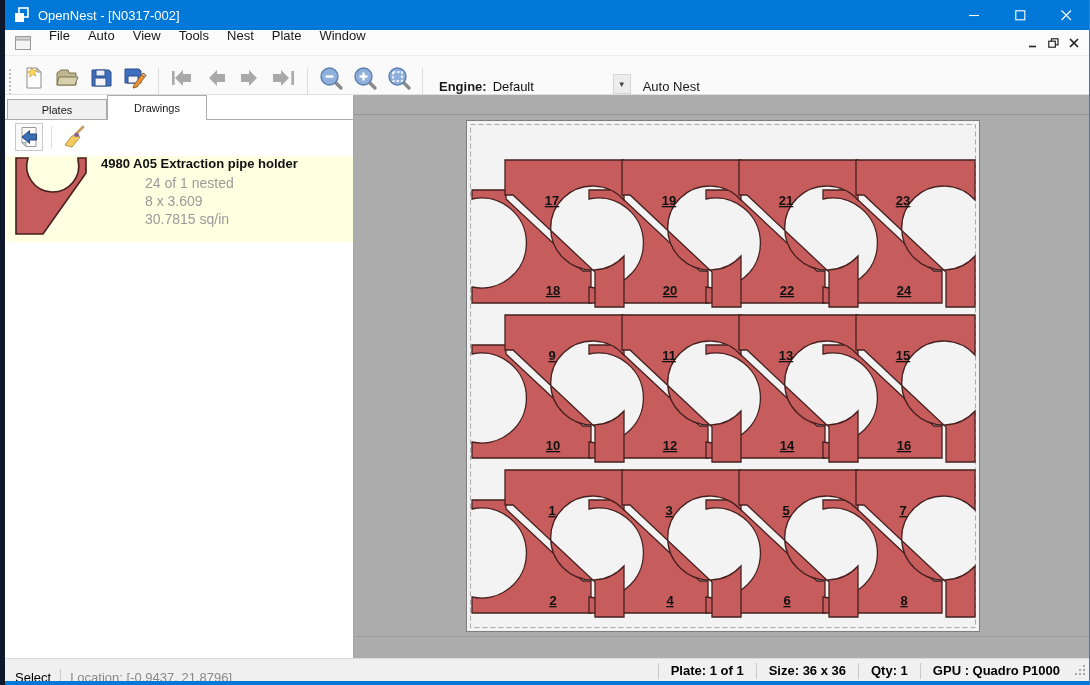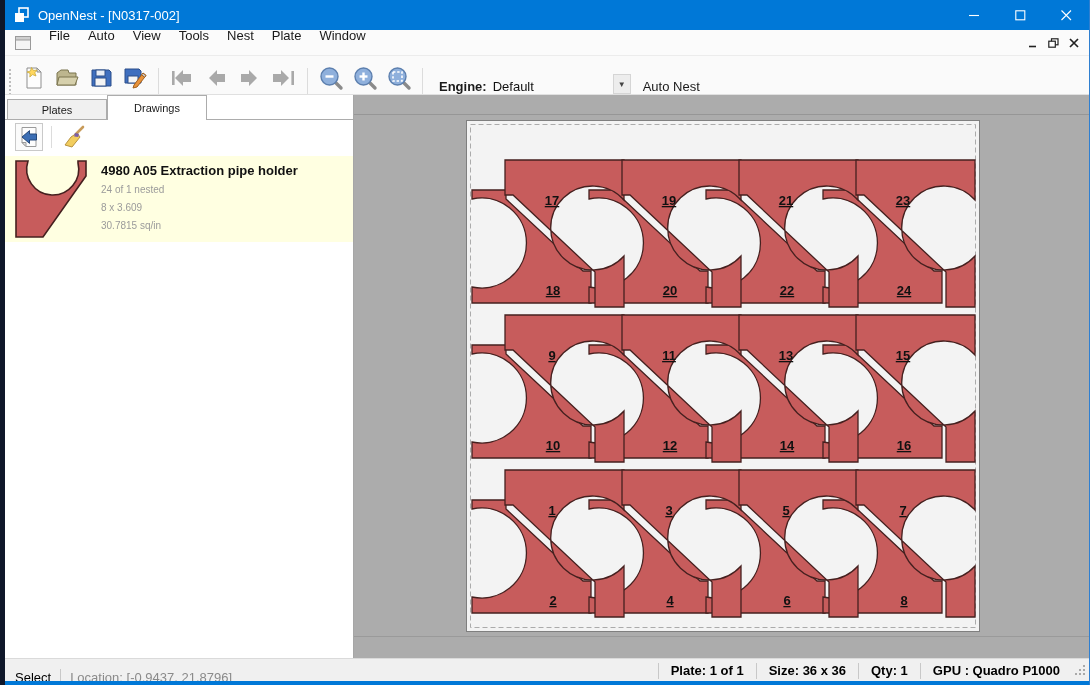--- a/index.html
+++ b/index.html
@@ -44,24 +44,24 @@
   .tab { width:100px; text-align:center; font-size:11px; cursor:default; }
   .tab.inactive { height:21px; line-height:21px; background:#F0F0F0; border:1px solid #ACACAC; border-bottom:none; margin-left:2px; }
   .tab.active { height:25px; line-height:24px; background:#fff; border:1px solid #ACACAC; border-bottom:none; position:relative; z-index:2; }
   .sidebody { flex:1; border-top:1px solid #ACACAC; margin-top:-1px; background:#fff; }
   .iconbar { height:34px; display:flex; align-items:center; padding-left:10px; }
   .icon-btn { width:28px; height:28px; display:flex; align-items:center; justify-content:center;
               border:1px solid transparent; }
   .icon-btn.framed { border:1px solid #C9C9C9; background:#FBFBFB; }
   .iconbar .sep { width:1px; height:22px; background:#DCDCDC; margin:0 8px; }
 
-  .drawing-item { margin-top:2px; height:86px; background:#FFFFE1; display:flex; align-items:center; }
+  .drawing-item { margin-top:2px; height:86px; background:#FFFFE1; display:flex; align-items:flex-start; }
   .thumb { width:96px; display:flex; justify-content:center; }
   .drawing-text .t { font-weight:bold; font-size:13px; color:#111; margin-bottom:3px; }
-  .drawing-text .s { font-size:10px; color:#9B9B9B; line-height:18px; }
+  .drawing-text .s { font-size:14px; color:#9B9B9B; line-height:18px;margin-left:44px; }
 
   .canvas { flex:1; position:relative; background:#ACACAC; overflow:hidden; }
   .canvas-topstrip { position:absolute; left:0; top:0; right:0; height:20px; border-bottom:1px solid #969696; }
   .canvas-bottomline { position:absolute; left:0; top:541px; right:0; height:1px; background:#9A9A9A; }
   #nest-svg { position:absolute; left:112px; top:25px; }
 
   
   .statusbar { position:relative; height:27px; background:#F0F0F0; border-top:1px solid #DADADA;
                display:flex; align-items:flex-end; font-size:13px; }
   .statusbar .blue-edge { position:absolute; left:-1px; right:-1px; bottom:0; height:4px; background:#0078D7; }

